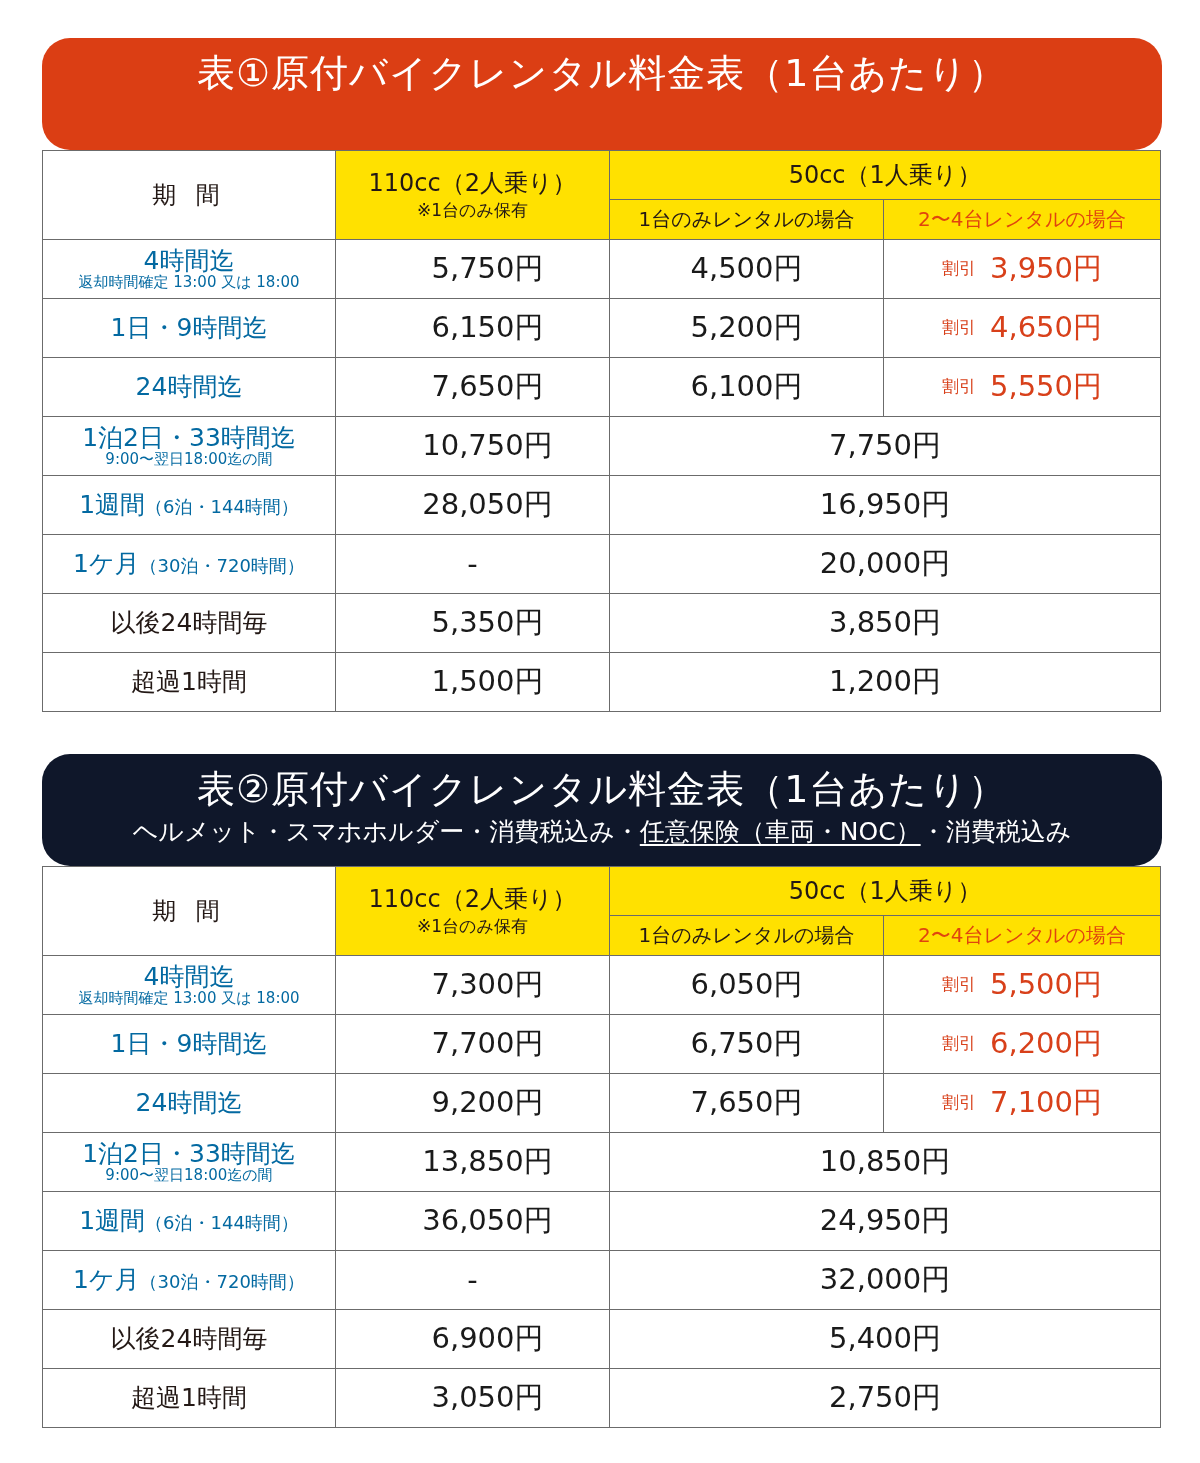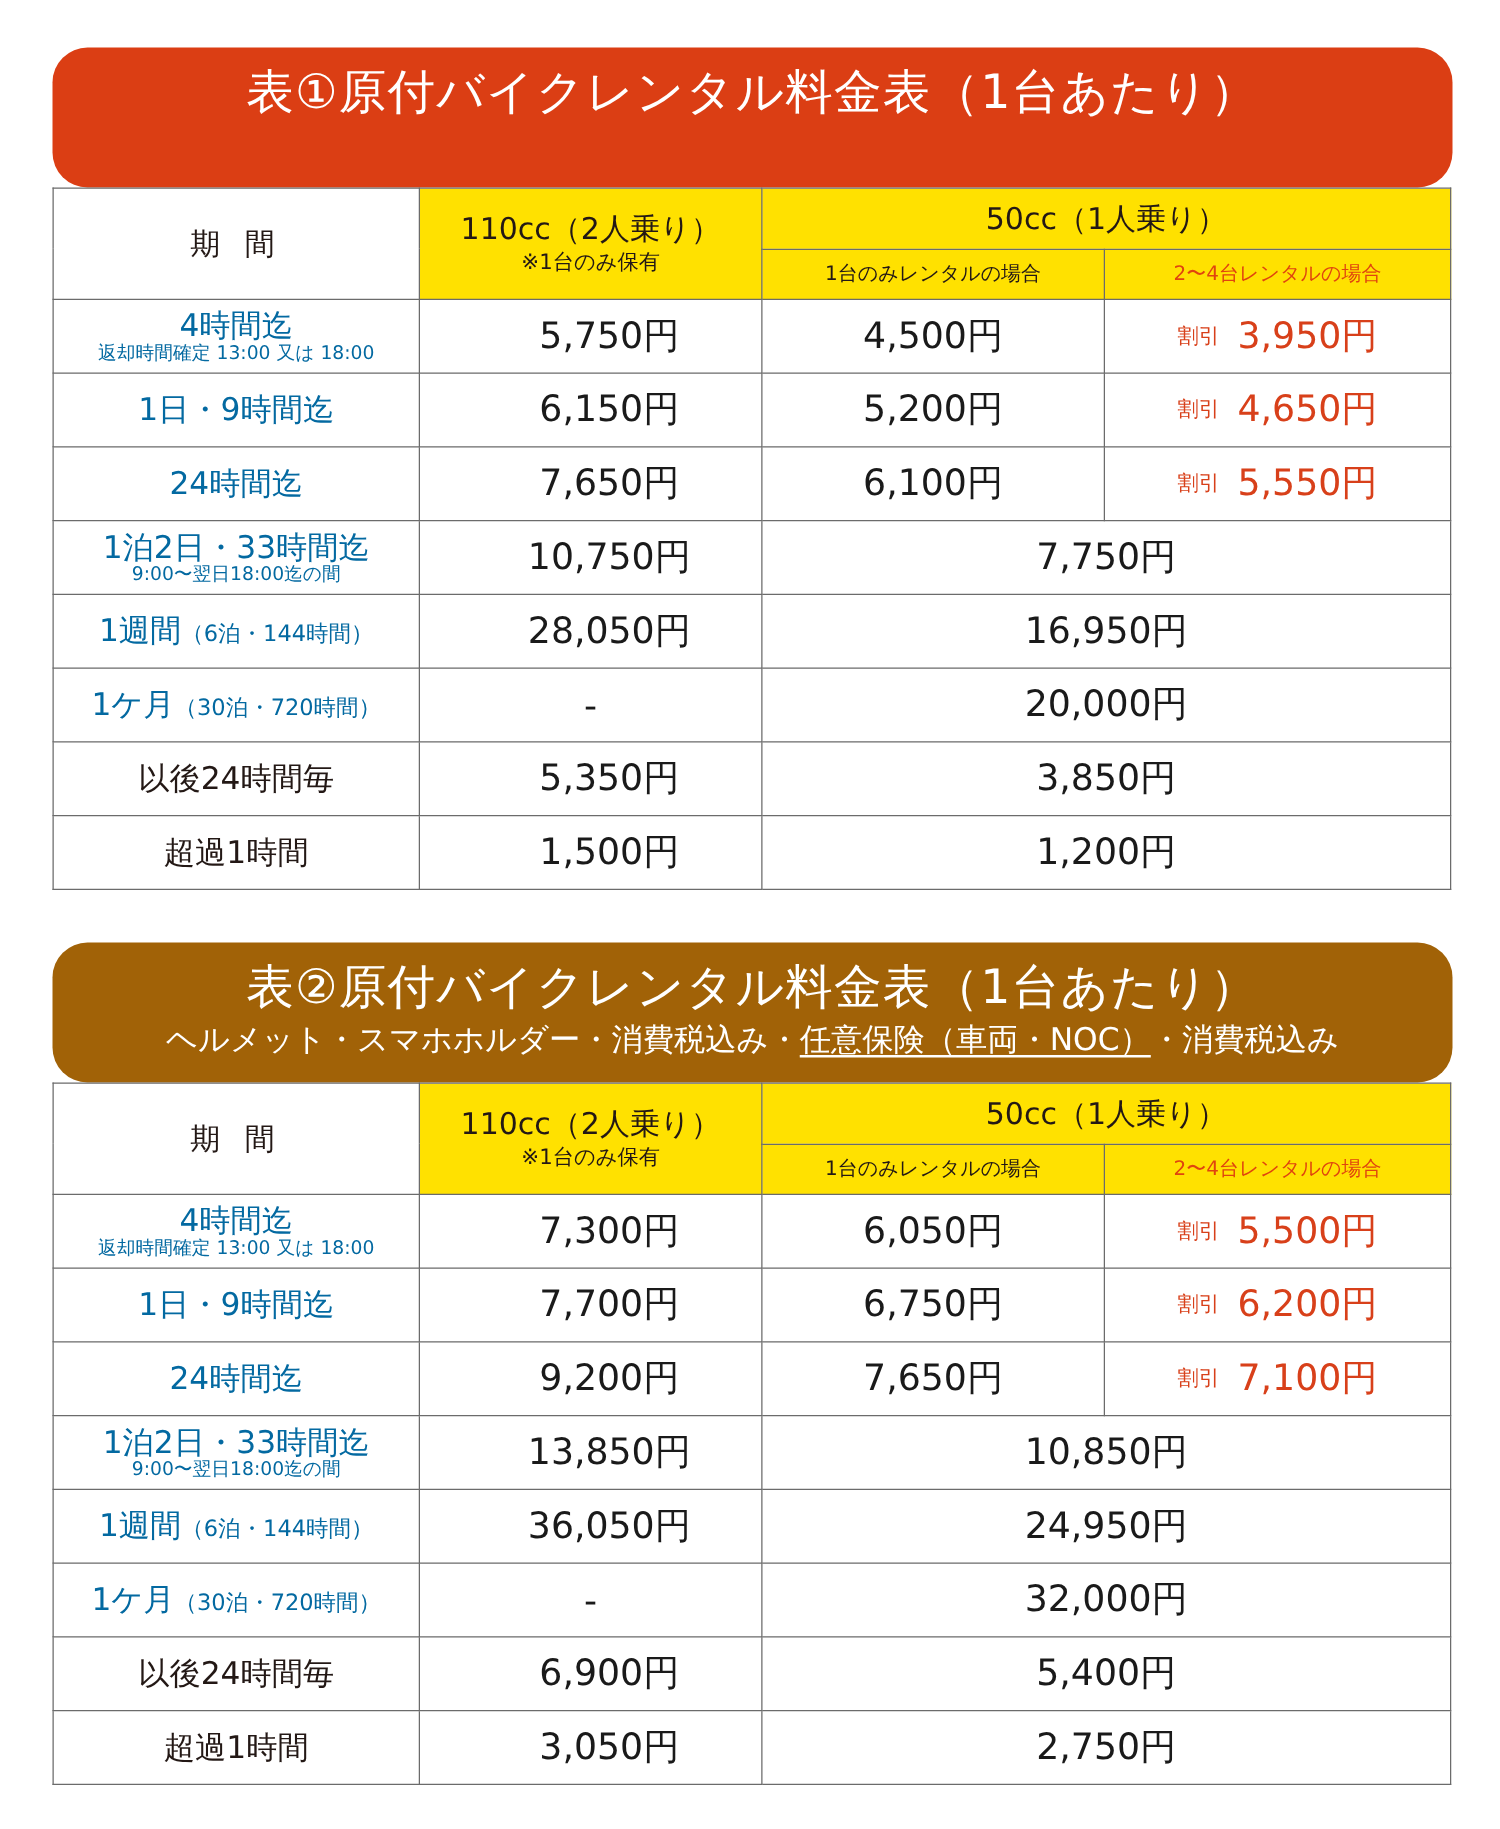--- a/index.html
+++ b/index.html
@@ -1,37 +1,37 @@
 <!DOCTYPE html>
 <html><head>
 <meta charset="utf-8">
 <style>
   html, body { margin: 0; padding: 0; background: #ffffff; }
   body { width: 1200px; height: 1463px; position: relative; font-family: "DejaVu Sans", "Liberation Sans", sans-serif; color: #231815; }
   .table-block { position: absolute; left: 42px; width: 1120px; }
   .banner { height: 112px; color: #ffffff; text-align: center; box-sizing: border-box; padding-top: 10px; border-radius: 28px; }
   .banner.orange { background: #db3e14; }
-  .banner.blue { background: #a16207; }
+  .banner.blue { background: #0f172a; }
   .banner .title { font-size: 38px; line-height: 50px; letter-spacing: 1px; }
   .banner .subtitle { font-size: 25px; line-height: 36px; }
   .banner .subtitle .ul { text-decoration: underline; text-underline-offset: 4px; }
 
   table.rates { border-collapse: collapse; width: 1118px; table-layout: fixed; margin-left: 0; }
   table.rates td, table.rates th { border: 1.5px solid #6b6b6b; padding: 0; text-align: center; font-weight: normal; }
   .col-period { width: 293px; }
   .col-110 { width: 274px; }
   .col-50a { width: 274px; }
   .col-50b { width: 277px; }
 
   th.period-head { background: #ffffff; font-size: 24px; letter-spacing: 6px; height: 88px; }
   th.yellow { background: #ffe100; margin-left: 36px; }
   th.h110 .main { font-size: 24px; display: block; line-height: 30px; }
   th.h110 .note { font-size: 17px; display: block; line-height: 24px; }
   th.h50 { font-size: 24px; height: 46px; }
-  th.sub { font-size: 16px; height: 38px; }
+  th.sub { font-size: 20px; height: 38px; }
   th.sub.red { color: #e0440e; }
 
   td { height: 58px; font-size: 29px; }
   td.period { color: #0369a1; font-size: 25px; line-height: 1.05; }
   td.period .small { font-size: 15px; display: block; line-height: 16px; }
   td.period .paren { font-size: 18px; }
   td.period.dark { color: #231815; }
   td.price { color: #1a1a1a; margin-top: 40px; }
   td.price.indent { padding-left: 30px; }
   td.discount { color: #d8401a; text-align: right; padding-right: 42px; }

